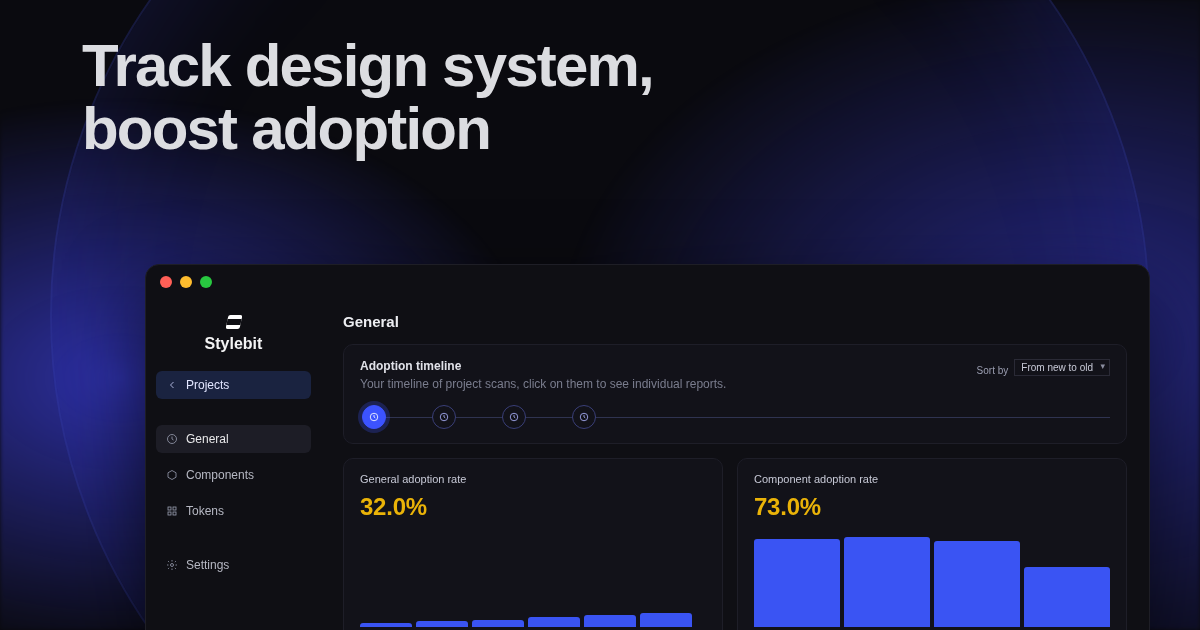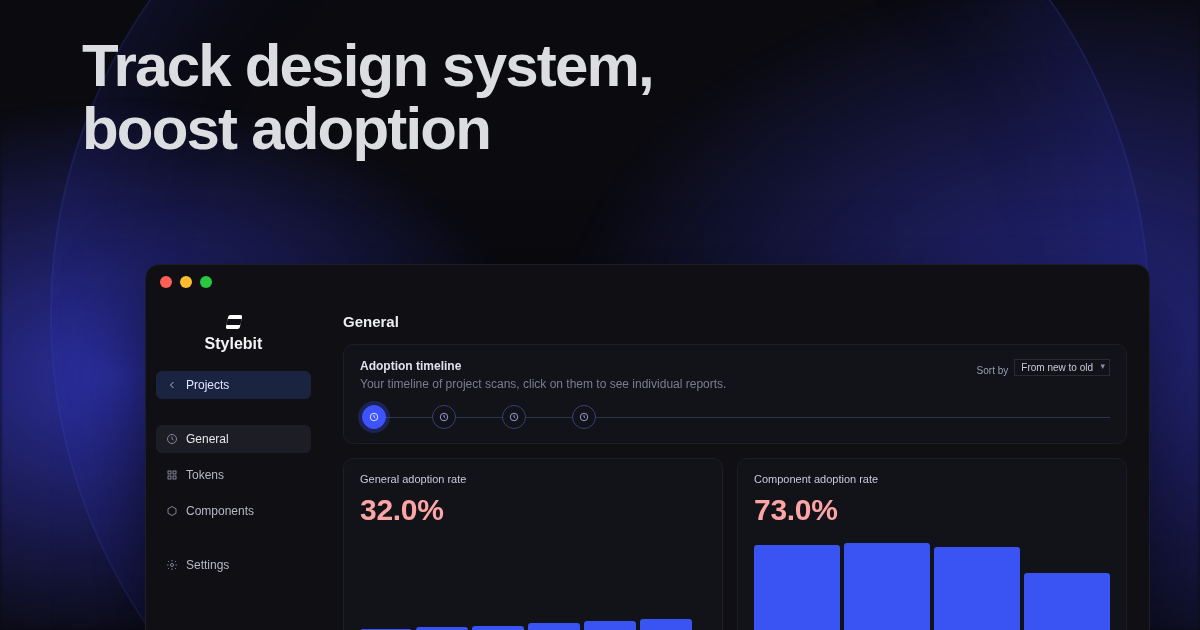--- a/index.html
+++ b/index.html
@@ -189,21 +189,21 @@
   border-color:#3c53ff;
   box-shadow: 0 0 0 4px rgba(60,83,255,0.25);
 }
 .scan-node svg{ width:10px; height:10px; stroke:#aeb6ff; fill:none; stroke-width:2;}
 .scan-node.active svg{ stroke:#fff; }
 
 .metrics-row { display:flex; gap:14px; }
 .metric-panel { flex:1; }
 .metric-title { font-size:11px; color:#c7c9d6; margin-bottom:8px; }
 .metric-value {
-  font-size:30px; font-weight:800; color:#fca5a5; letter-spacing:-0.01em;
+  font-size:24px; font-weight:800; color:#eab308; letter-spacing:-0.01em;
   margin-bottom:16px;
 }
 .bar-row {
   display:flex; align-items:flex-end; gap:4px; height:90px; overflow:hidden;
 }
 .bar {
   background:#3a54f3;
   border-radius:3px 3px 0 0;
   flex:0 0 auto;
 }
@@ -250,36 +250,36 @@
               <circle cx="12" cy="12" r="9"></circle>
               <path d="M12 7v5l3 2"></path>
             </svg>
         </span>
         <span>General</span>
       </div>
 
       <div class="nav-item">
         <span class="nav-icon">
           <svg viewBox="0 0 24 24">
+              <path d="M12 3l8 4.5v9L12 21l-8-4.5v-9L12 3z"></path>
+            </svg>
+        </span>
+        <span>Components</span>
+      </div>
+
+      <div class="nav-item">
+        <span class="nav-icon">
+          <svg viewBox="0 0 24 24">
               <rect x="4" y="4" width="6" height="6"></rect>
               <rect x="14" y="4" width="6" height="6"></rect>
               <rect x="4" y="14" width="6" height="6"></rect>
               <rect x="14" y="14" width="6" height="6"></rect>
             </svg>
         </span>
         <span>Tokens</span>
-      </div>
-
-      <div class="nav-item">
-        <span class="nav-icon">
-          <svg viewBox="0 0 24 24">
-              <path d="M12 3l8 4.5v9L12 21l-8-4.5v-9L12 3z"></path>
-            </svg>
-        </span>
-        <span>Components</span>
       </div>
 
       <div class="nav-sep"></div>
 
       <div class="nav-item">
         <span class="nav-icon">
           <svg viewBox="0 0 24 24">
               <circle cx="12" cy="12" r="3"></circle>
               <path d="M12 2v3M12 19v3M4.2 4.2l2.1 2.1M17.7 17.7l2.1 2.1M2 12h3M19 12h3M4.2 19.8l2.1-2.1M17.7 6.3l2.1-2.1"></path>
             </svg>

